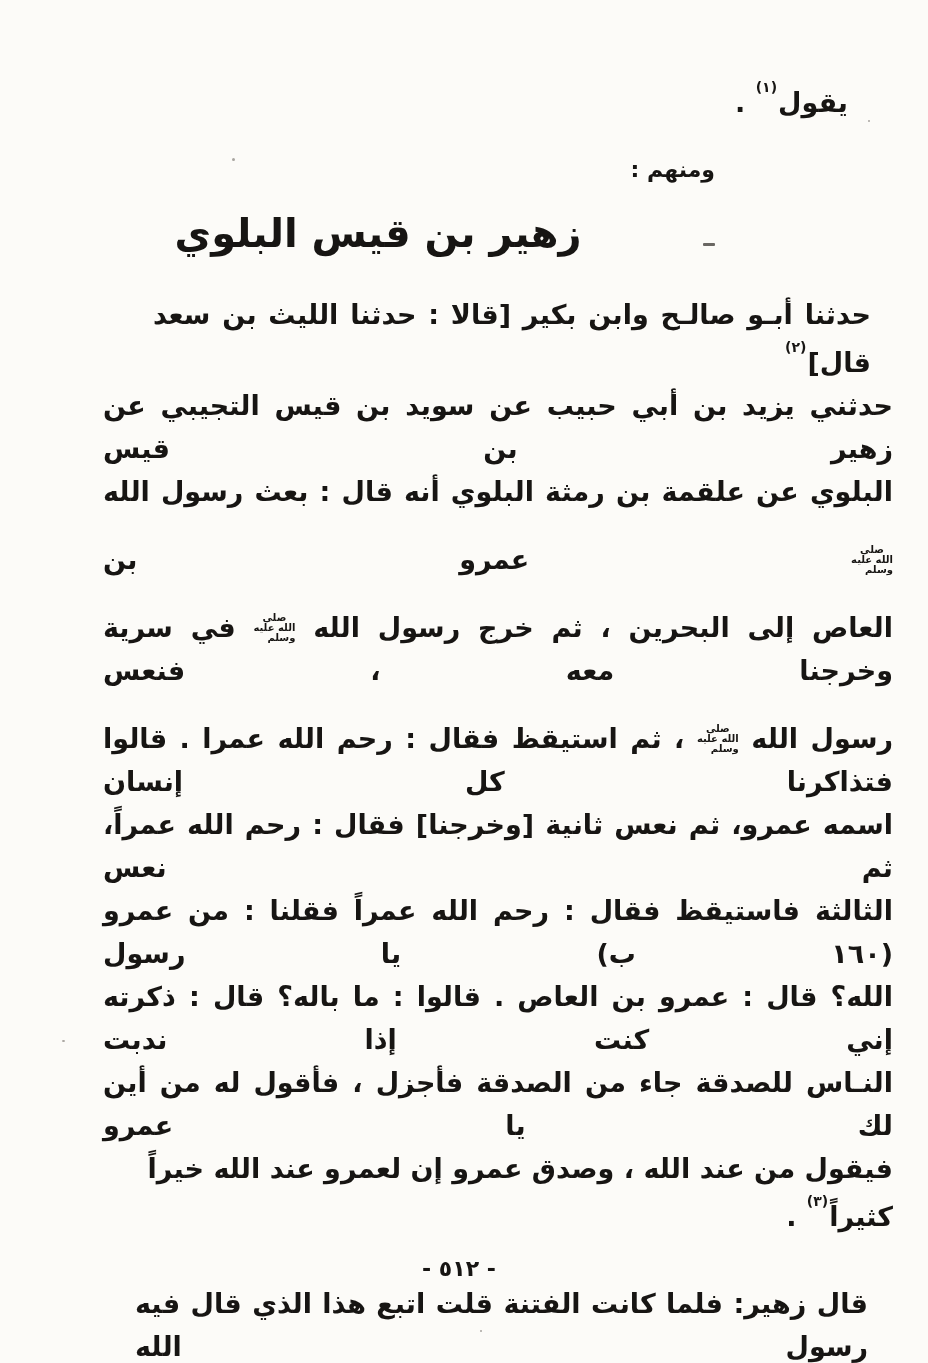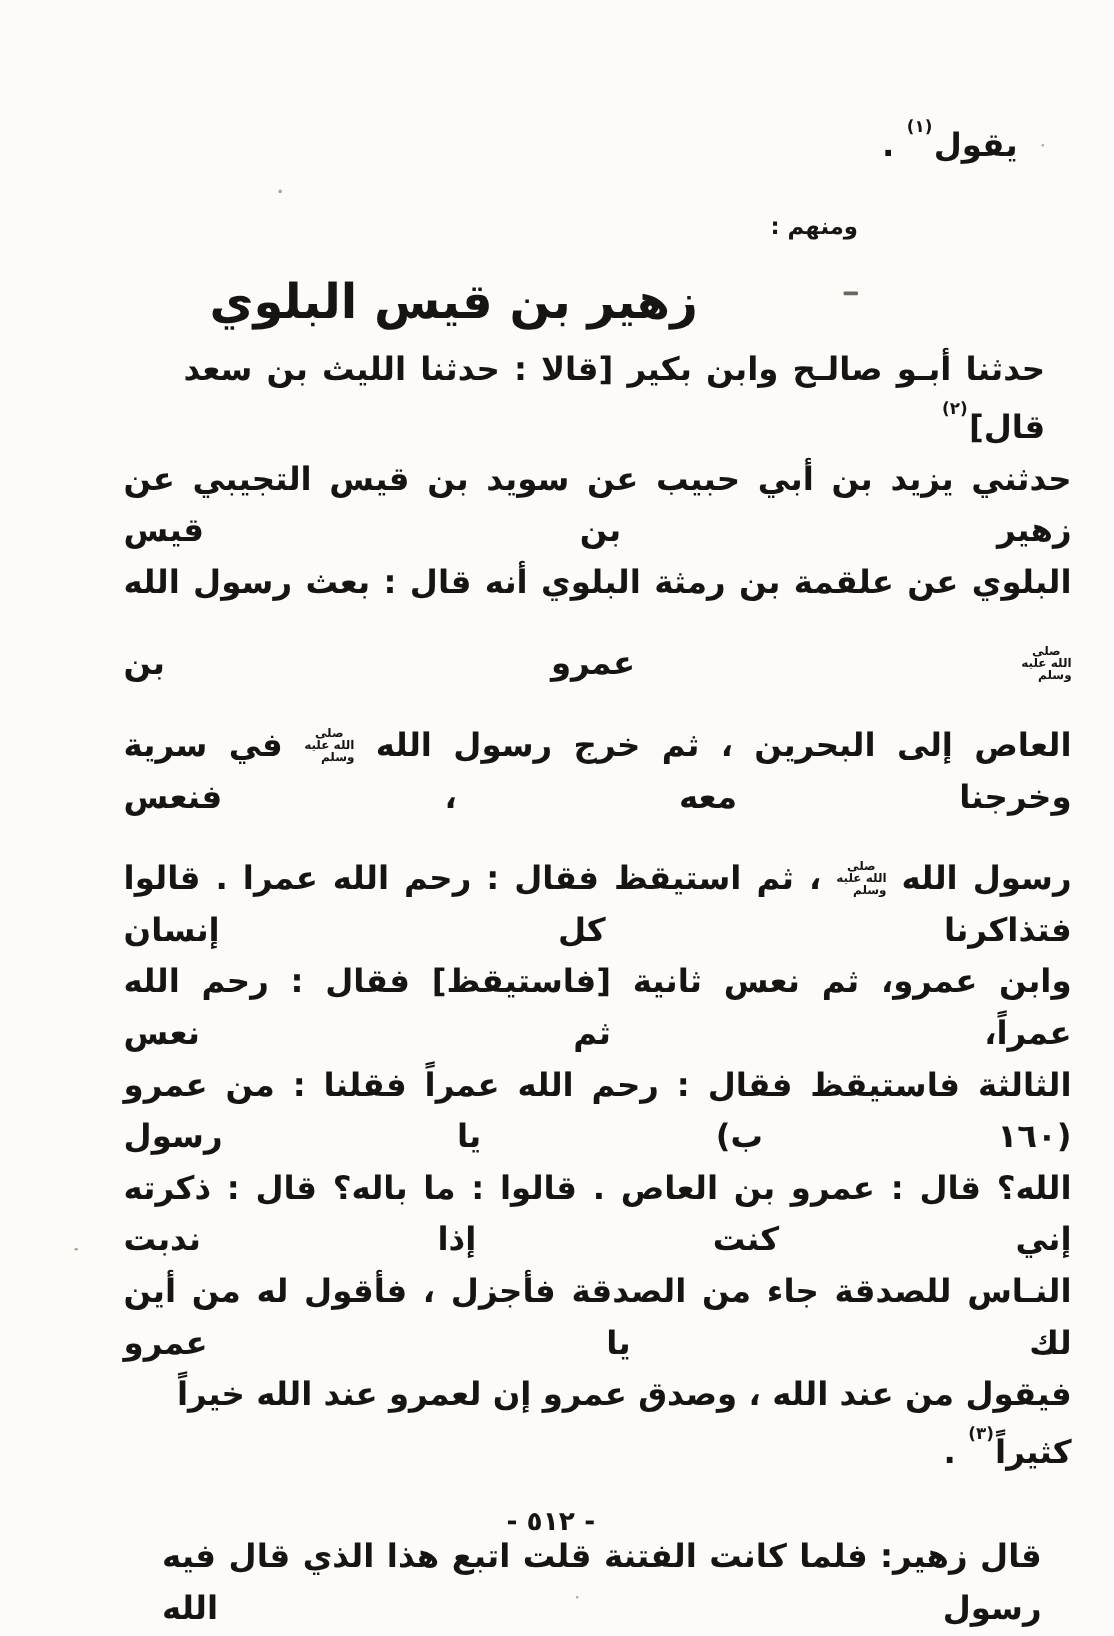--- a/index.html
+++ b/index.html
@@ -6,25 +6,25 @@
   .page{
     position:relative;width:928px;height:1363px;overflow:hidden;
     background:#fcfbf8;color:#171513;
     font-family:"DejaVu Sans",sans-serif;direction:rtl;font-weight:700;
   }
   .content{position:absolute;top:0;right:35px;left:103px;}
   .line{font-size:27px;line-height:43px;}
   .j{text-align:justify;text-align-last:justify;}
   .r{text-align:right;}
   sup.ref{font-size:14px;position:relative;top:-10px;margin:0 1px;}
-  .carryover{margin-top:95px;padding-left:60px;padding-right:45px;}
-  .intro{margin-top:20px;font-size:19px;line-height:52px;padding-right:178px;}
+  .carryover{margin-top:76px;padding-left:60px;padding-right:45px;}
+  .intro{margin-top:20px;font-size:22px;line-height:52px;padding-right:178px;}
   .titlewrap{margin-top:10px;line-height:54px;text-align:center;}
   .title{display:inline-block;font-size:40px;transform:translateX(-120px);}
-  .p1-first{}
+  .p1-first{margin-top:24px;}
   .p2-first{margin-top:44px;}
   .saw{
     display:inline-block;width:42px;font-size:10px;line-height:10px;
     text-align:center;vertical-align:-4px;white-space:normal;font-weight:700;margin-top:32px;
   }
   .pagenum{
     position:absolute;top:1256px;left:364px;width:190px;text-align:center;
     font-size:22px;letter-spacing:2px;
   }
   .speck{position:absolute;background:#55504a;border-radius:50%;opacity:.5;}
@@ -58,21 +58,21 @@
     <div class="line j">
       <span>العاص إلى البحرين ، ثم خرج رسول الله</span>
       <span class="saw">صلى الله عليه وسلم</span>
       <span>في سرية وخرجنا معه ، فنعس</span>
     </div>
     <div class="line j">
       <span>رسول الله</span>
       <span class="saw">صلى الله عليه وسلم</span>
       <span>، ثم استيقظ فقال : رحم الله عمرا . قالوا فتذاكرنا كل إنسان</span>
     </div>
-    <div class="line j">وابن عمرو، ثم نعس ثانية [فاستيقظ] فقال : رحم الله عمراً، ثم نعس</div>
+    <div class="line j">اسمه عمرو، ثم نعس ثانية [وخرجنا] فقال : رحم الله عمراً، ثم نعس</div>
     <div class="line j">الثالثة فاستيقظ فقال : رحم الله عمراً فقلنا : من عمرو (١٦٠ ب) يا رسول</div>
     <div class="line j">الله؟ قال : عمرو بن العاص . قالوا : ما باله؟ قال : ذكرته إني كنت إذا ندبت</div>
     <div class="line j">النـاس للصدقة جاء من الصدقة فأجزل ، فأقول له من أين لك يا عمرو</div>
     <div class="line r">
       <span>فيقول من عند الله ، وصدق عمرو إن لعمرو عند الله خيراً كثيراً</span><sup class="ref">(٣)</sup><span> .</span>
     </div>
 
     <div class="line j p2-first" style="padding-right:25px;padding-left:32px;">قال زهير: فلما كانت الفتنة قلت اتبع هذا الذي قال فيه رسول الله</div>
 
   </div>

